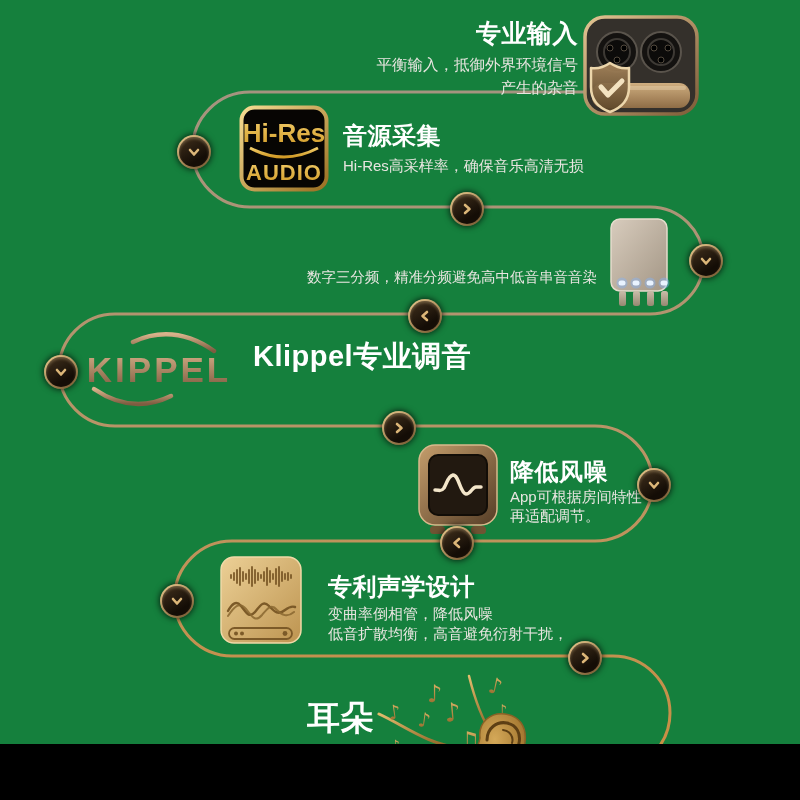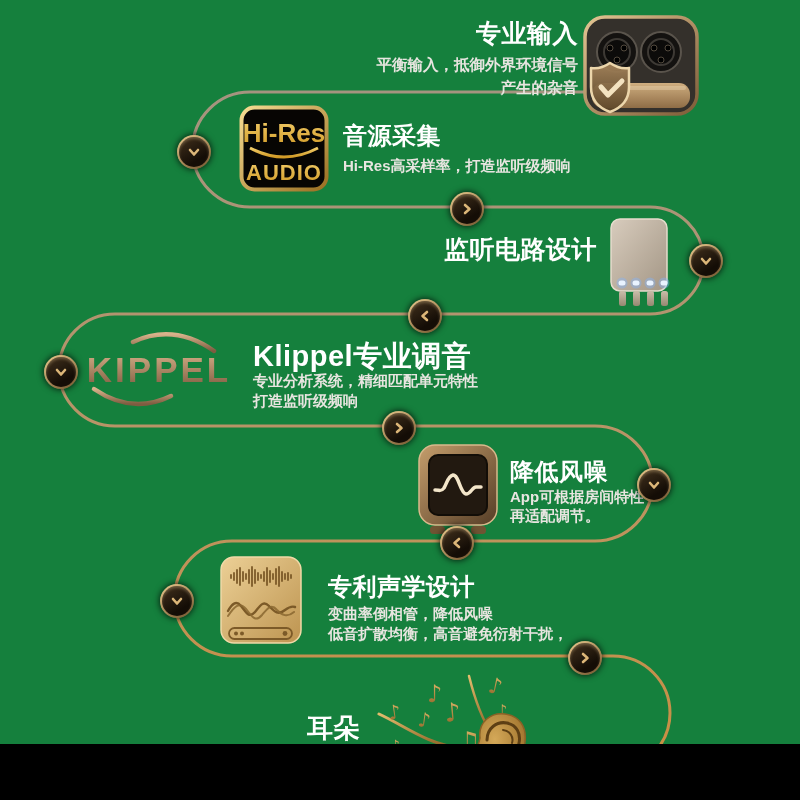--- a/index.html
+++ b/index.html
@@ -1,20 +1,20 @@
 <!DOCTYPE html>
 <html><head>
 <meta charset="utf-8">
 <style>
   html,body{margin:0;padding:0;background:#000;}
   #canvas{position:relative;width:800px;height:744px;background:#15803d;overflow:hidden;
           font-family:"Liberation Sans",sans-serif;}
   .layer{position:absolute;left:0;top:0;}
   .sec-title{position:absolute;color:#fff;font-weight:700;font-size:24px;letter-spacing:.5px;z-index:2;white-space:nowrap;}
-  .sec-desc{position:absolute;color:#e8e5e0;font-size:15px;line-height:20px;z-index:2;white-space:nowrap;font-weight:bold;}
+  .sec-desc{position:absolute;color:#e8e5e0;font-size:15px;line-height:20px;z-index:2;white-space:nowrap;}
   .ta-r{text-align:right;}
   .badge{position:absolute;width:30px;height:30px;border-radius:50%;z-index:4;
          border:2px solid transparent;
          background:linear-gradient(150deg,#42311d,#140d06 72%) padding-box,
                     linear-gradient(145deg,#ecca8f,#6f512b) border-box;
          box-shadow:0 0 7px rgba(0,0,0,.9), inset 0 2px 3px rgba(255,221,160,.28);
          display:flex;align-items:center;justify-content:center;}
   .badge svg{display:block;}
   .dir-right svg{transform:rotate(-90deg);}
   .dir-left svg{transform:rotate(90deg);}
@@ -146,24 +146,26 @@
           <stop offset="1" stop-color="#d19a26"></stop>
       </linearGradient>
     </defs>
     <rect x="2.5" y="2.5" width="85" height="82" rx="13" fill="#070503" stroke="url(#hfr)" stroke-width="4"></rect>
     <text x="45" y="37" text-anchor="middle" font-family="Liberation Sans, sans-serif" font-size="26" font-weight="bold" fill="url(#hgd)">Hi-Res</text>
     <path d="M 11 43 Q 45 61 79 43" fill="none" stroke="url(#hgd)" stroke-width="3"></path>
     <text x="45" y="75" text-anchor="middle" font-family="Liberation Sans, sans-serif" font-size="22" font-weight="bold" letter-spacing="1" fill="url(#hgd)">AUDIO</text>
   </svg>
   <div class="sec-title" style="left:343px;top:120px">音源采集</div>
   <div class="sec-desc" style="left:343px;top:156px">
-    <div>Hi-Res高采样率，打造监听级频响</div>
-  </div>
-
-  <div class="sec-title ta-r" style="right:203px;top:233px;font-size:25px">监听电路设计</div>
+    <div>Hi-Res高采样率，确保音乐高清无损</div>
+  </div>
+
+  <div class="sec-desc ta-r" style="right:203px;top:267px;font-size:14.5px">
+    <div>数字三分频，精准分频避免高中低音串音音染</div>
+  </div>
   <svg class="icon" style="left:608px;top:217px" width="62" height="90" viewBox="0 0 62 90">
     <defs>
       <linearGradient id="cbd" x1="0" y1="0" x2="1" y2="1">
         <stop offset="0" stop-color="#d8ccbd"></stop>
           <stop offset="1" stop-color="#a39685"></stop>
       </linearGradient>
       <linearGradient id="clg" x1="0" y1="0" x2="0" y2="1">
         <stop offset="0" stop-color="#cabda9"></stop>
           <stop offset="1" stop-color="#968871"></stop>
       </linearGradient>
@@ -192,24 +194,20 @@
       <linearGradient id="kgd" x1="0" y1="0" x2="0" y2="1">
         <stop offset="0" stop-color="#d8b28a"></stop>
           <stop offset="1" stop-color="#7e5c40"></stop>
       </linearGradient>
     </defs>
     <path d="M 55 14 Q 96 -5 136 23" fill="none" stroke="url(#kgd)" stroke-width="4.5" stroke-linecap="round"></path>
     <text x="81" y="54" text-anchor="middle" font-family="Liberation Sans, sans-serif" font-size="35" font-weight="bold" letter-spacing="3" fill="url(#kgd)">KIPPEL</text>
     <path d="M 16 61 Q 54 87 93 68" fill="none" stroke="url(#kgd)" stroke-width="4.5" stroke-linecap="round"></path>
   </svg>
   <div class="sec-title" style="left:253px;top:337px;font-size:29px">Klippel专业调音</div>
-  <div class="sec-desc" style="left:253px;top:371px">
-    <div>专业分析系统，精细匹配单元特性</div>
-    <div>打造监听级频响</div>
-  </div>
 
   <svg class="icon" style="left:417px;top:443px" width="82" height="92" viewBox="0 0 82 92">
     <defs>
       <linearGradient id="rbd" x1="0" y1="0" x2="1" y2="1">
         <stop offset="0" stop-color="#c59e6c"></stop>
           <stop offset="1" stop-color="#553d26"></stop>
       </linearGradient>
     </defs>
     <rect x="2" y="2" width="78" height="80" rx="16" fill="url(#rbd)" stroke="#d9b98c" stroke-width="1.5"></rect>
     <rect x="12" y="12" width="58" height="60" rx="9" fill="#221910" stroke="#120d07" stroke-width="2"></rect>
@@ -240,21 +238,21 @@
       <circle cx="23" cy="78.5" r="2" fill="#7c5a28"></circle>
       <circle cx="66" cy="78.5" r="2.4" fill="#7c5a28"></circle>
     </g>
   </svg>
   <div class="sec-title" style="left:328px;top:571px">专利声学设计</div>
   <div class="sec-desc" style="left:328px;top:604px">
     <div>变曲率倒相管，降低风噪</div>
     <div>低音扩散均衡，高音避免衍射干扰，</div>
   </div>
 
-  <div class="sec-title" style="left:307px;top:711px;font-size:26px">耳朵</div>
+  <div class="sec-title" style="left:307px;top:696px;font-size:33px">耳朵</div>
   <div class="sec-desc" style="left:293px;top:749px;font-size:16px">
     <div>房间适配</div>
   </div>
   <svg class="icon" style="left:365px;top:650px" width="205" height="150" viewBox="0 0 205 150">
     <defs>
       <linearGradient id="egd" x1="0" y1="0" x2="0" y2="1">
         <stop offset="0" stop-color="#e3bc6d"></stop>
           <stop offset="1" stop-color="#8a5f23"></stop>
       </linearGradient>
       <radialGradient id="ear" cx=".4" cy=".35" r=".9">

